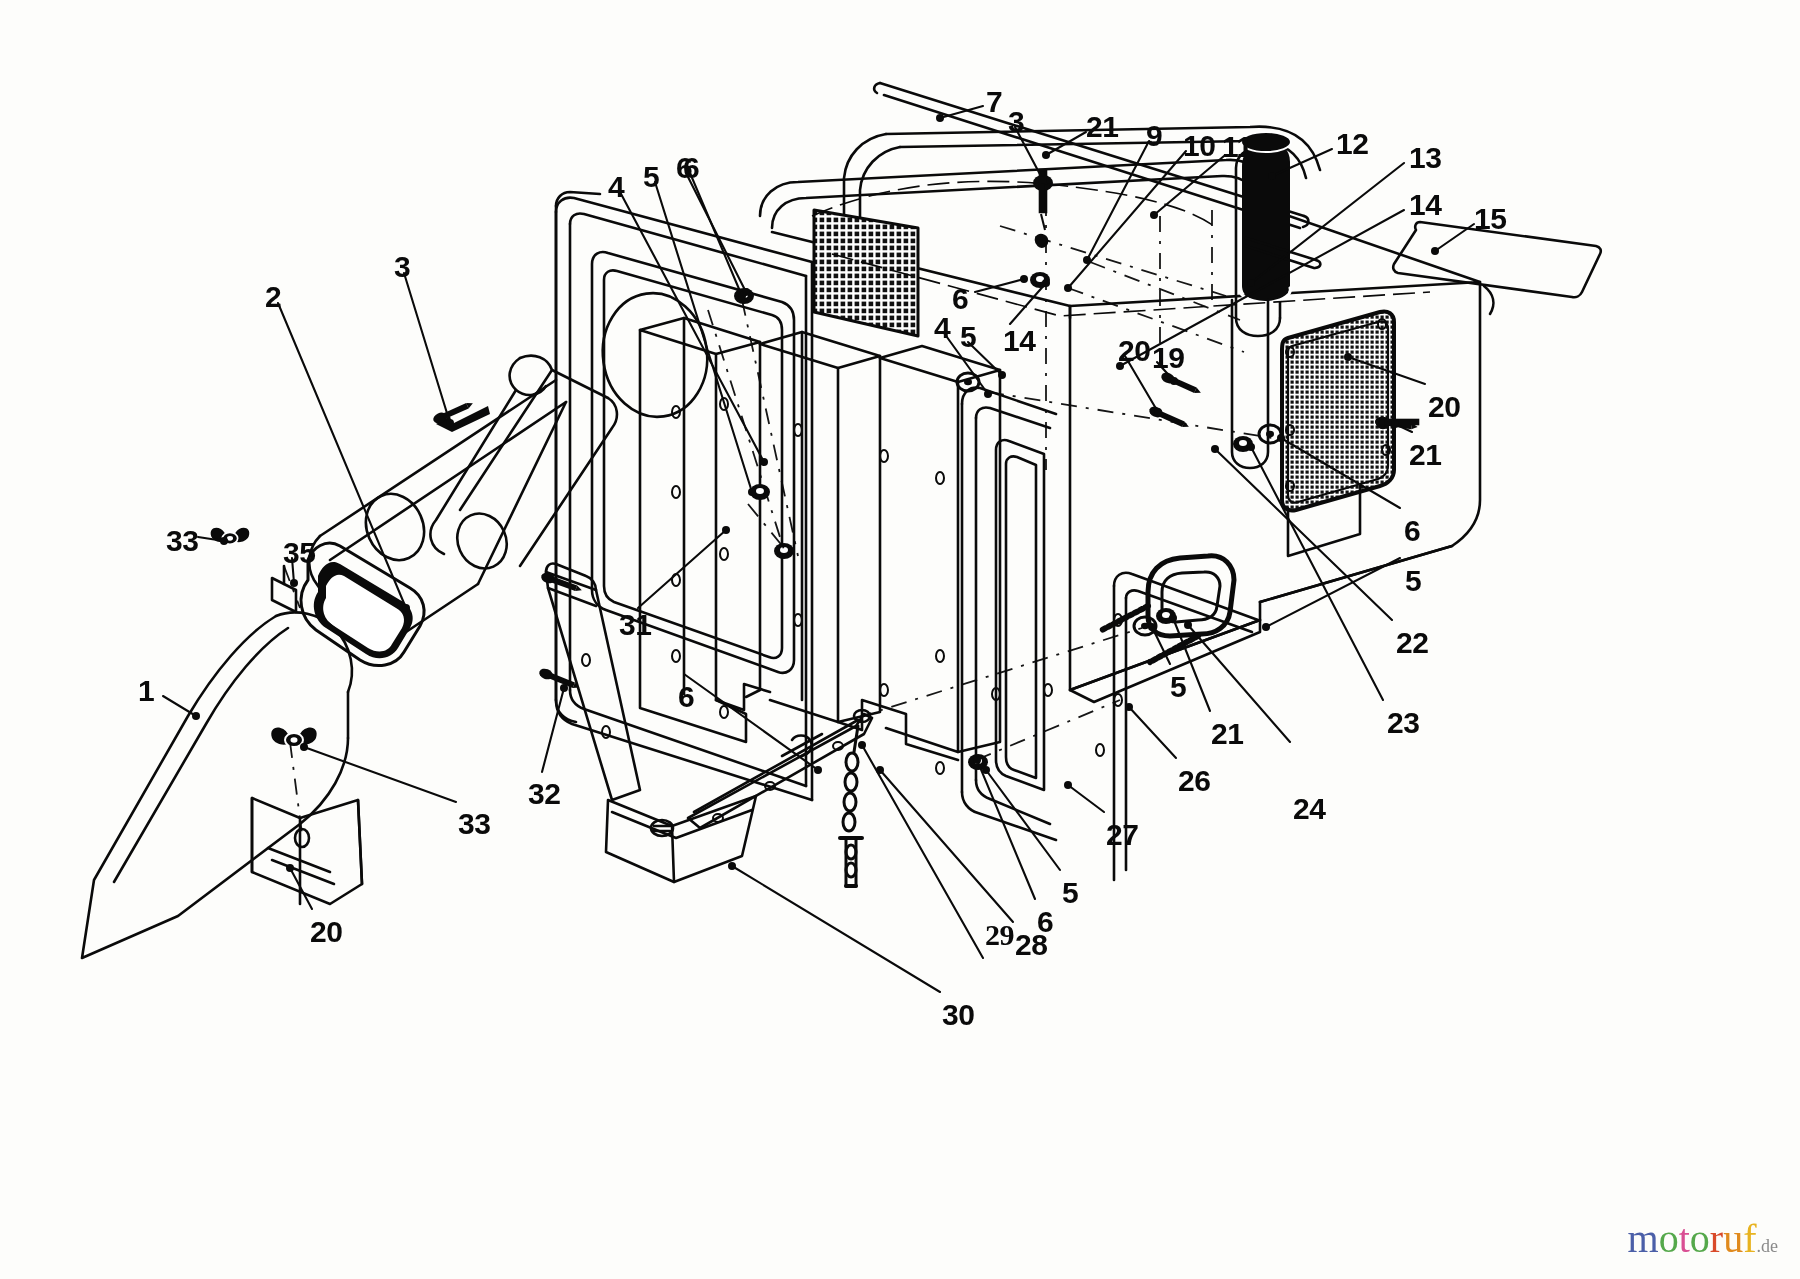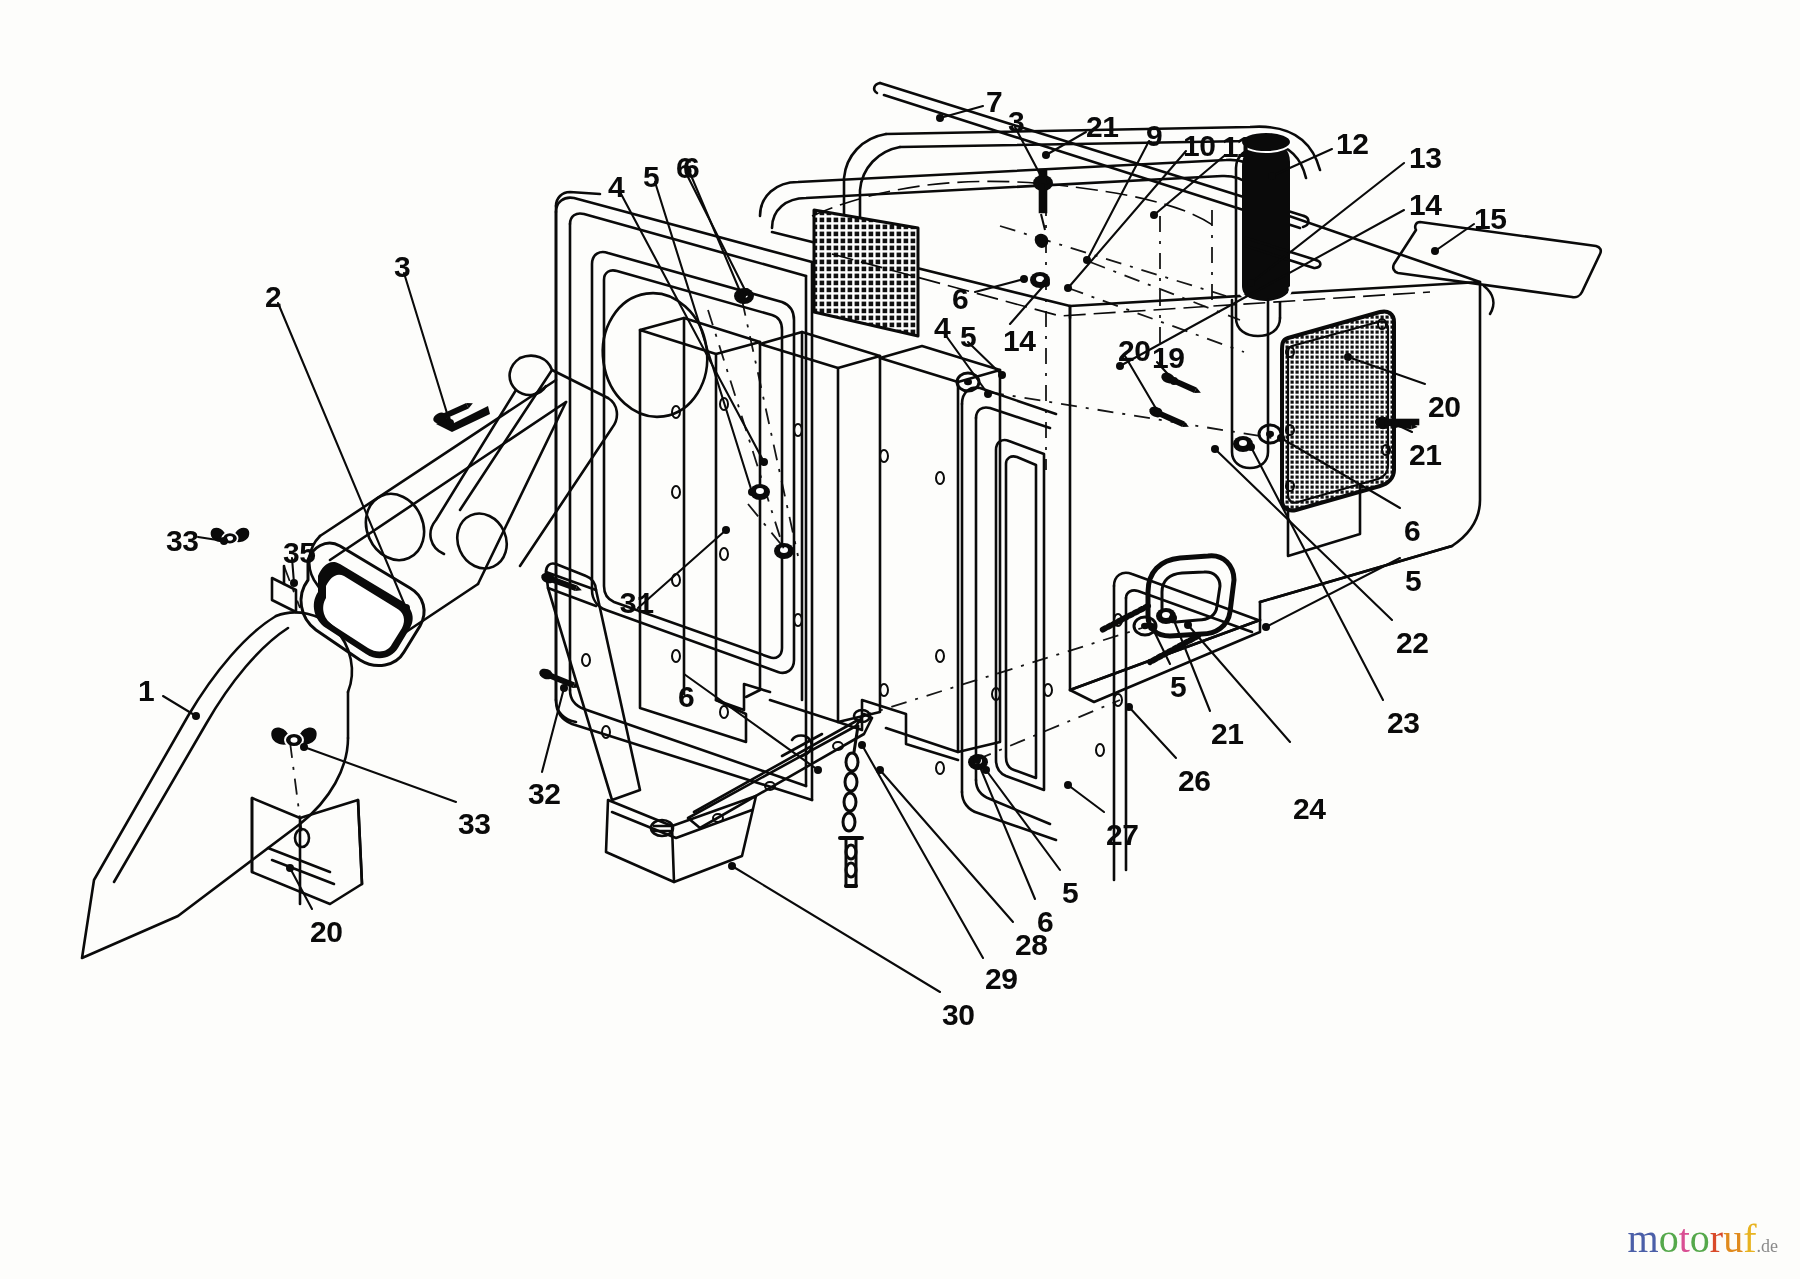--- a/index.html
+++ b/index.html
@@ -473,23 +473,23 @@
       <div class="callout" style="left: 1396px; top: 628px;">22</div>
       <div class="callout" style="left: 1387px; top: 708px;">23</div>
       <div class="callout" style="left: 1293px; top: 750px; margin-top: 44px;">24</div>
       <div class="callout" style="left: 1211px; top: 719px;">21</div>
       <div class="callout" style="left: 1170px; top: 672px;">5</div>
       <div class="callout" style="left: 1178px; top: 766px;">26</div>
       <div class="callout" style="left: 1106px; top: 820px;">27</div>
       <div class="callout" style="left: 1062px; top: 878px;">5</div>
       <div class="callout" style="left: 1037px; top: 907px;">6</div>
       <div class="callout" style="left: 1015px; top: 930px;">28</div>
-      <div class="callout" style="left: 985px; top: 964px;">29</div>
+      <div class="callout" style="left: 985px; top: 920px; font-family: Liberation Serif, serif;">29</div>
       <div class="callout" style="left: 942px; top: 1000px;">30</div>
-      <div class="callout" style="left: 619px; top: 590px; font-family: Liberation Mono, monospace;">31</div>
+      <div class="callout" style="left: 619px; top: 610px;">31</div>
       <div class="callout" style="left: 528px; top: 779px;">32</div>
       <div class="callout" style="left: 166px; top: 526px;">33</div>
       <div class="callout" style="left: 283px; top: 538px;">35</div>
       <div class="callout" style="left: 458px; top: 809px;">33</div>
       <div class="callout" style="left: 310px; top: 917px;">20</div>
       <div class="callout" style="left: 678px; top: 682px;">6</div>
       <div class="callout" style="left: 683px; top: 153px;">6</div>
     </div>
 
   <div id="watermark">

